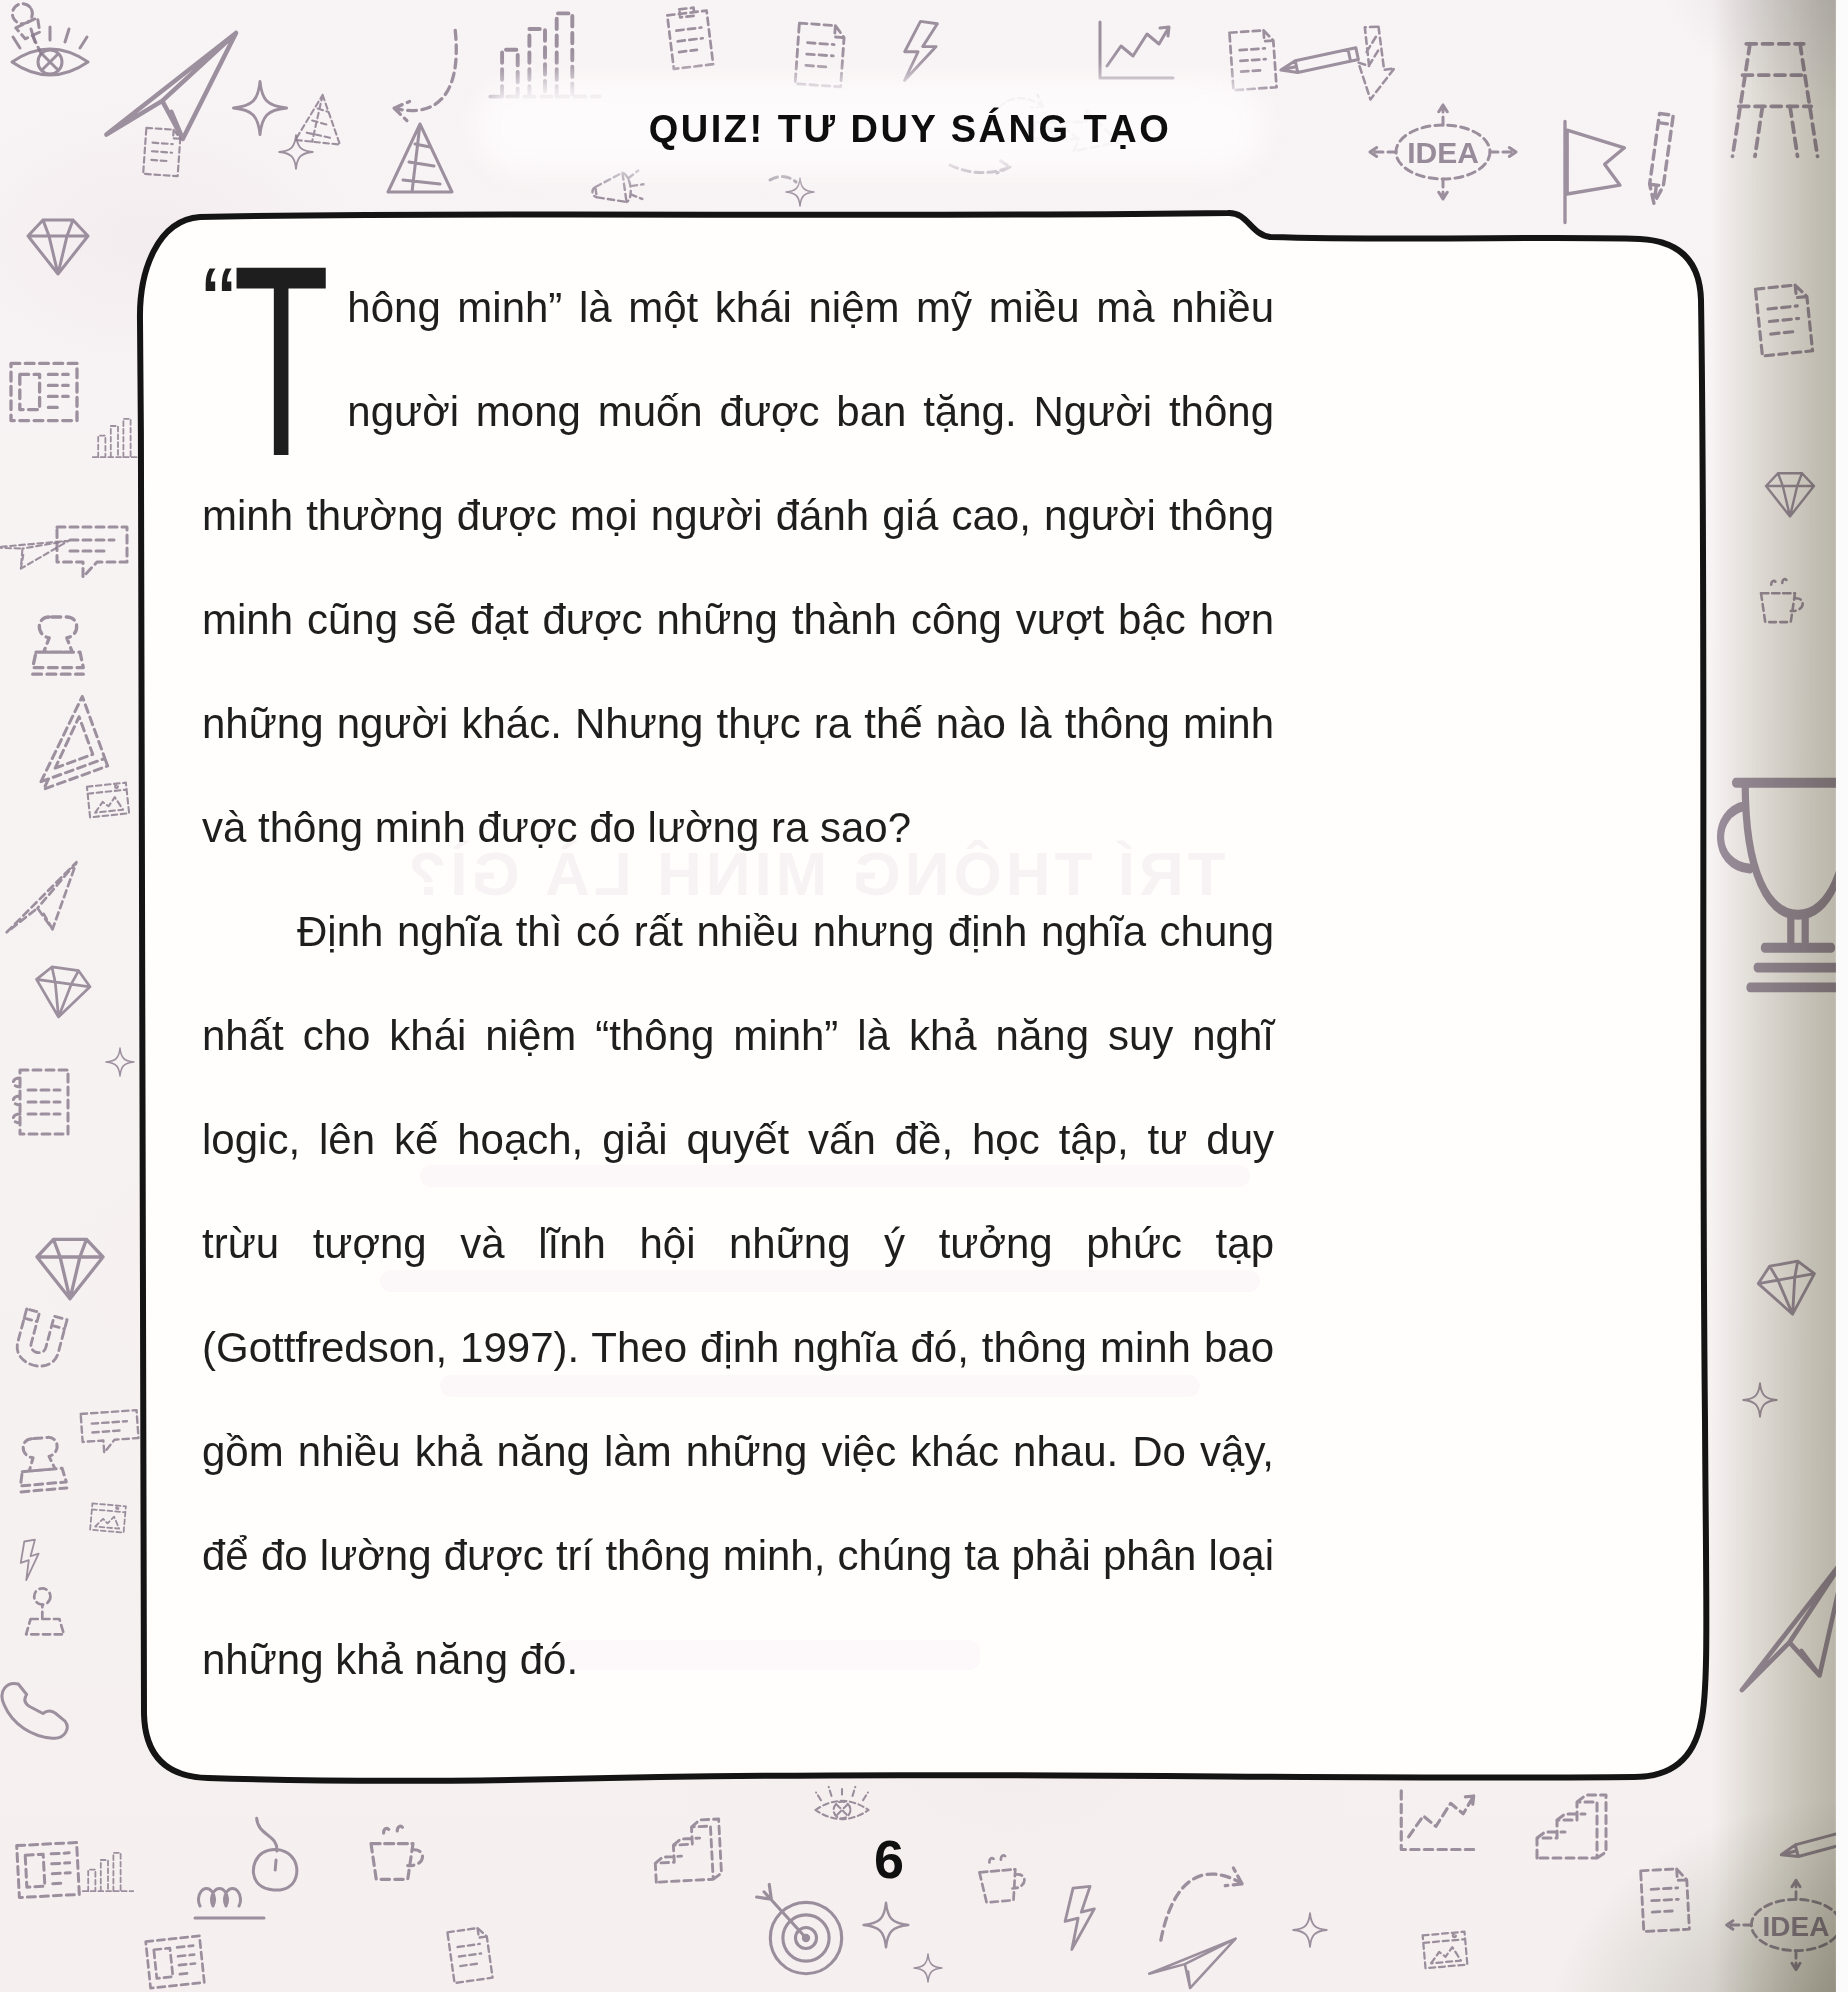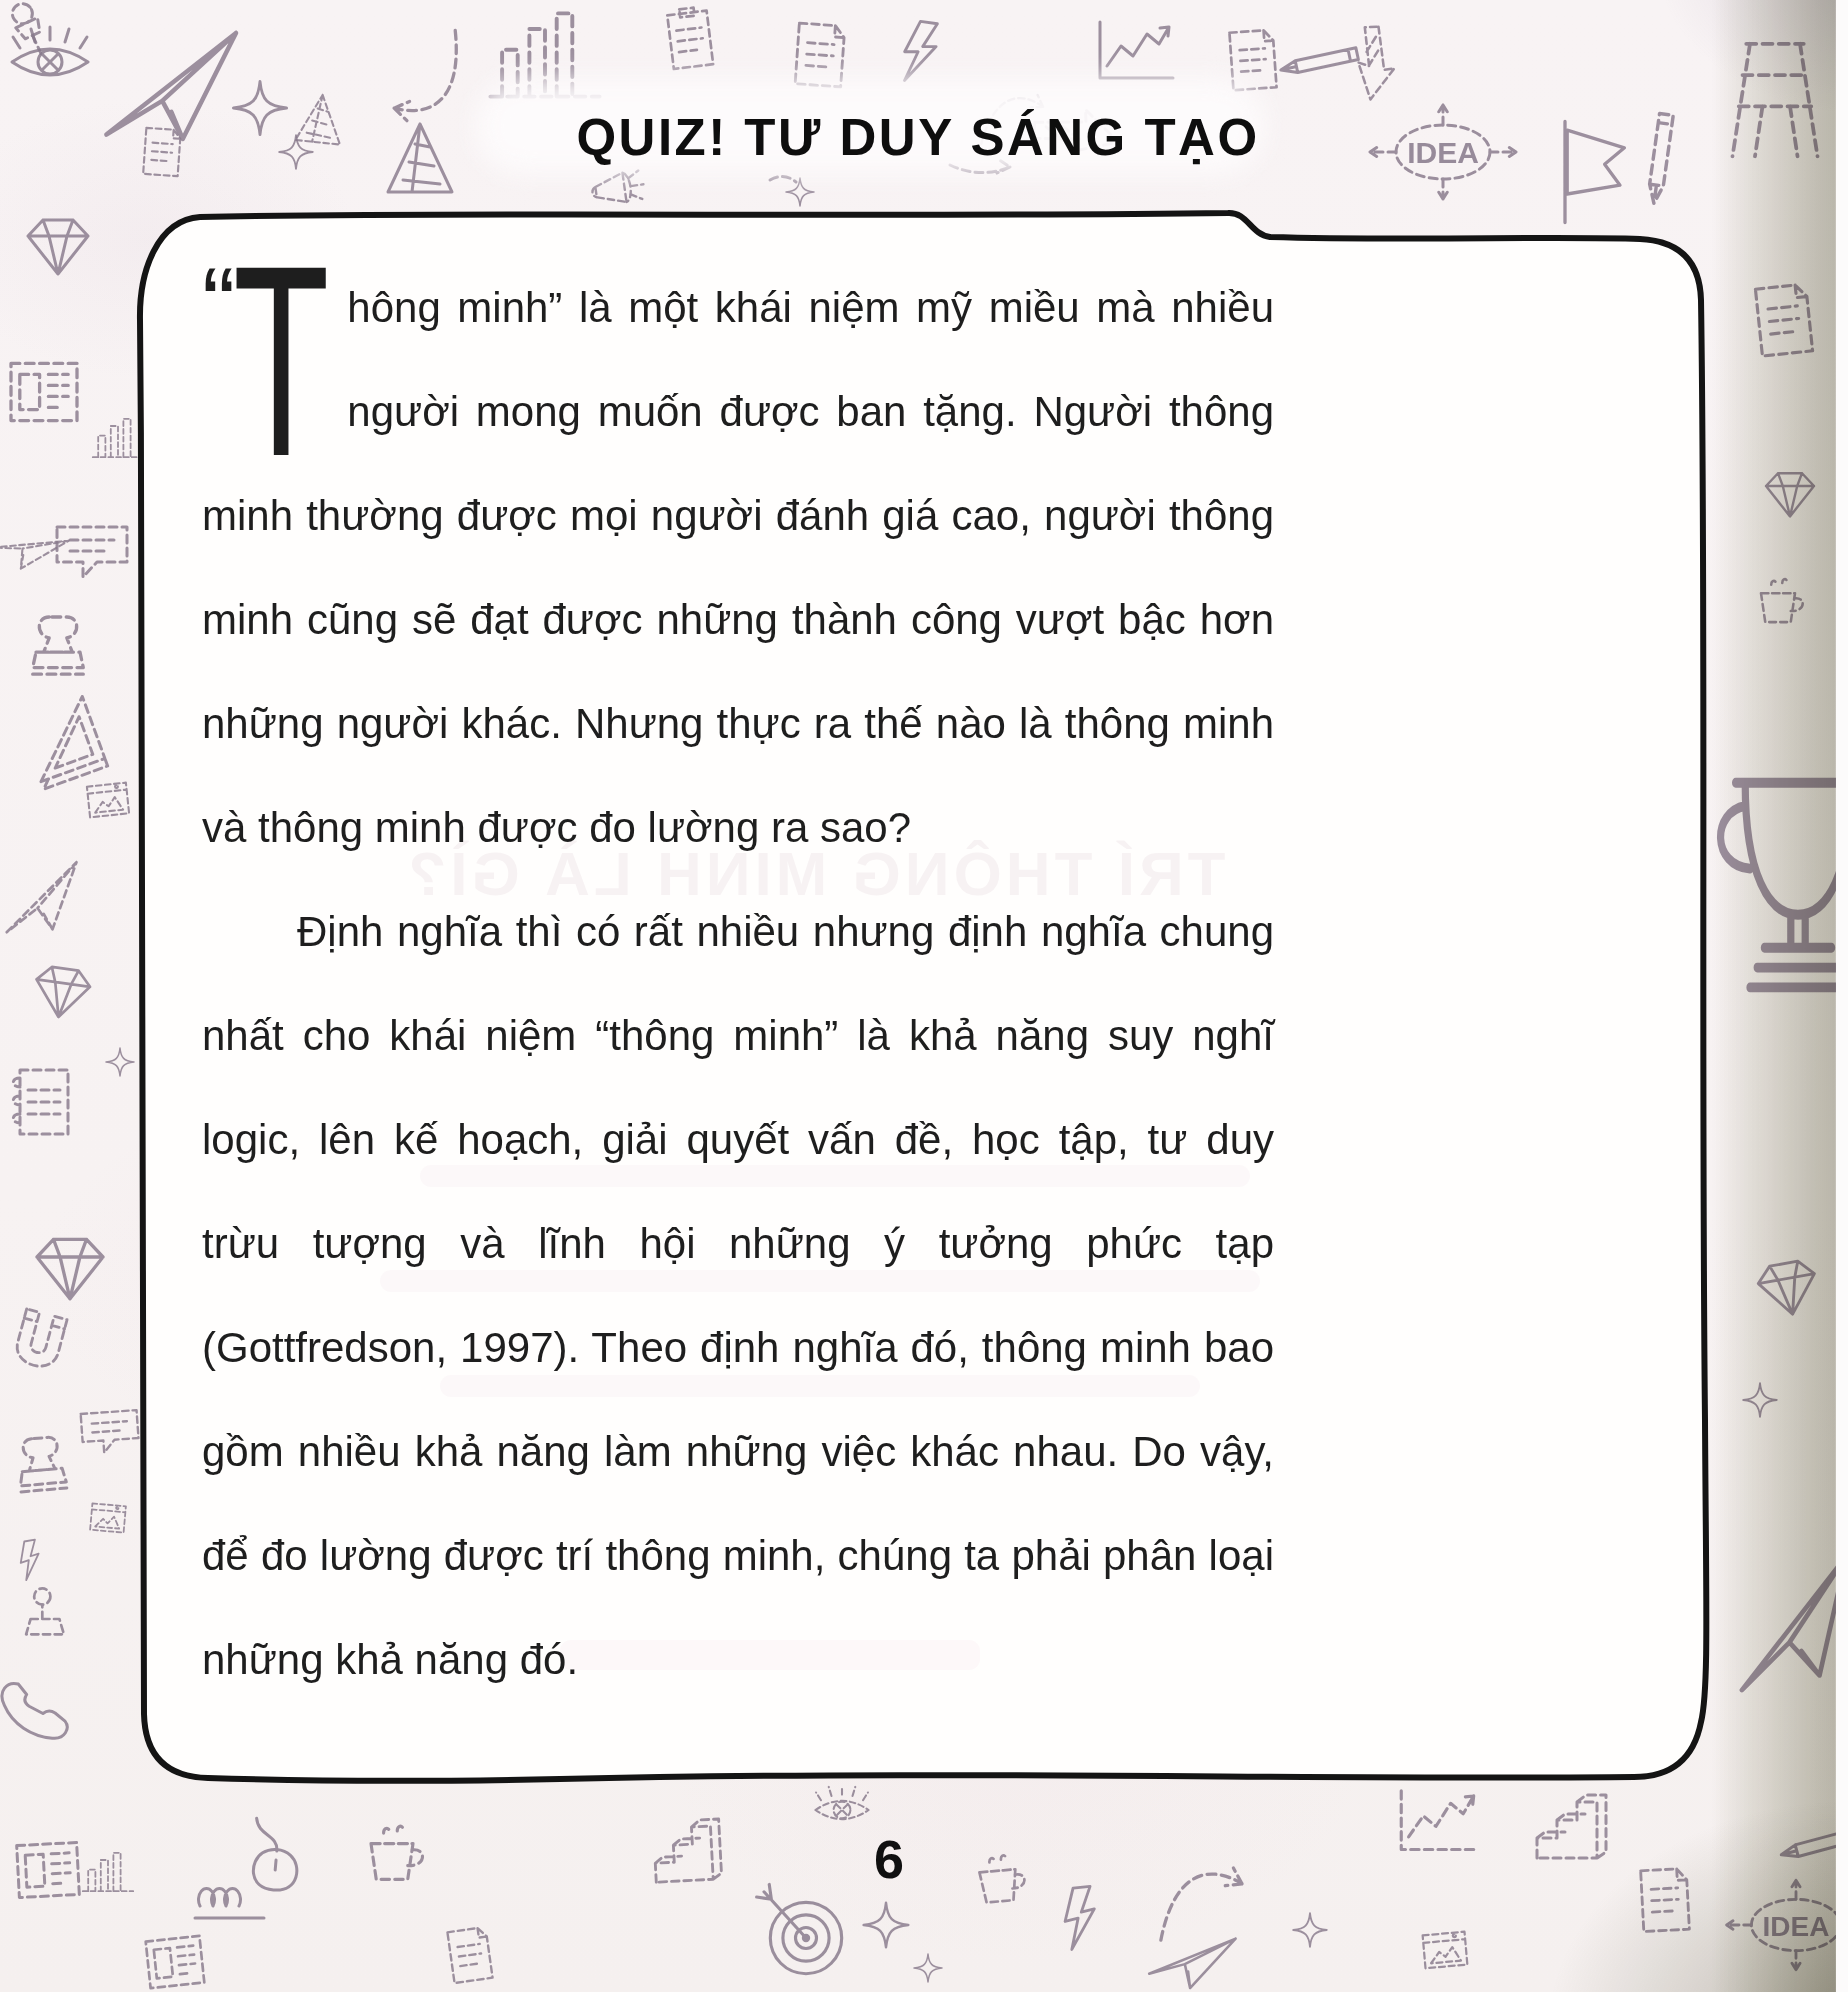--- a/index.html
+++ b/index.html
@@ -20,21 +20,21 @@
   .spine{position:absolute;top:0;bottom:0;left:1712px;right:0;z-index:3;mix-blend-mode:multiply;pointer-events:none;
     background:linear-gradient(90deg, rgba(140,140,108,0) 0%, rgba(140,140,108,.20) 30%, rgba(118,118,88,.40) 76%, rgba(112,112,84,.44) 90%, rgba(112,112,84,.05) 94%, rgba(112,112,84,0) 100%);}
   .edge-white{position:absolute;top:0;bottom:0;right:0;width:12px;background:#fcfbfb;z-index:5;}
   .corner-shades{position:absolute;inset:0;z-index:3;mix-blend-mode:multiply;pointer-events:none;
     background:
       radial-gradient(430px 330px at 100% 102%, rgba(100,100,74,.40), rgba(100,100,74,0) 70%),
       radial-gradient(300px 220px at 101% -2%, rgba(150,140,170,.28), rgba(150,140,170,0) 70%);}
   .title-band{position:absolute;left:475px;top:78px;width:790px;height:96px;background:rgba(253,251,252,.95);
     border-radius:46px;filter:blur(13px);z-index:4;}
   .page-title{position:absolute;left:910px;top:108px;transform:translateX(-50%);z-index:4;
-    font-size:51px;font-weight:bold;letter-spacing:2.5px;color:#0e0e0e;white-space:nowrap;margin-left:8px;}
+    font-size:38px;font-weight:bold;letter-spacing:2.5px;color:#0e0e0e;white-space:nowrap;}
   .content{position:absolute;left:202px;top:256px;width:1072px;z-index:4;
     font-size:42px;line-height:104px;color:#1e1e1e;text-align:justify;}
   .content p{margin:0;padding:0;}
   .para2{text-indent:95px;}
   .dropcap{float:left;height:200px;margin:8px 12px 0 0;display:flex;align-items:flex-start;}
   .dq{font-size:100px;line-height:.78;letter-spacing:-6px;margin-right:4px;}
   .dcl{font-size:272px;line-height:.72;display:inline-block;transform:scaleX(.58);transform-origin:0 0;width:102px;}
   .show-through{position:absolute;left:350px;top:838px;width:930px;z-index:3;transform:scaleX(-1);
     font-size:62px;font-weight:bold;letter-spacing:4px;color:rgba(158,112,142,.085);text-align:center;white-space:nowrap;}
   .st-bar{position:absolute;z-index:3;height:22px;border-radius:11px;background:rgba(195,150,180,.055);}

